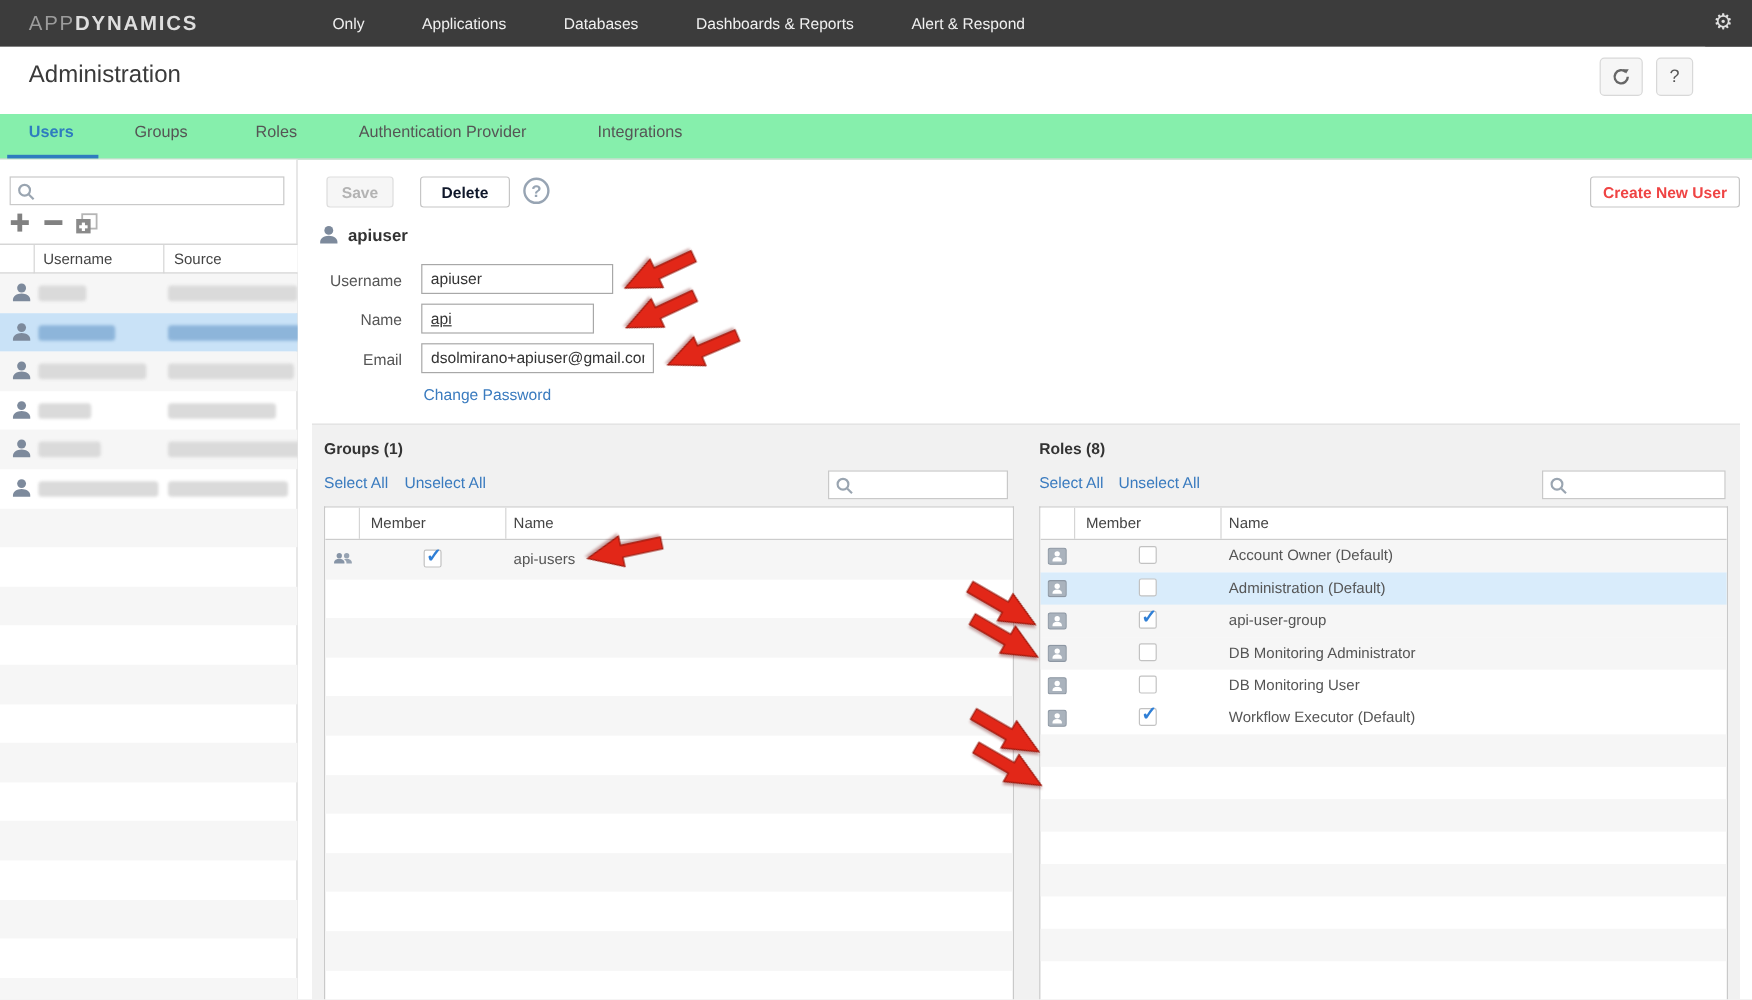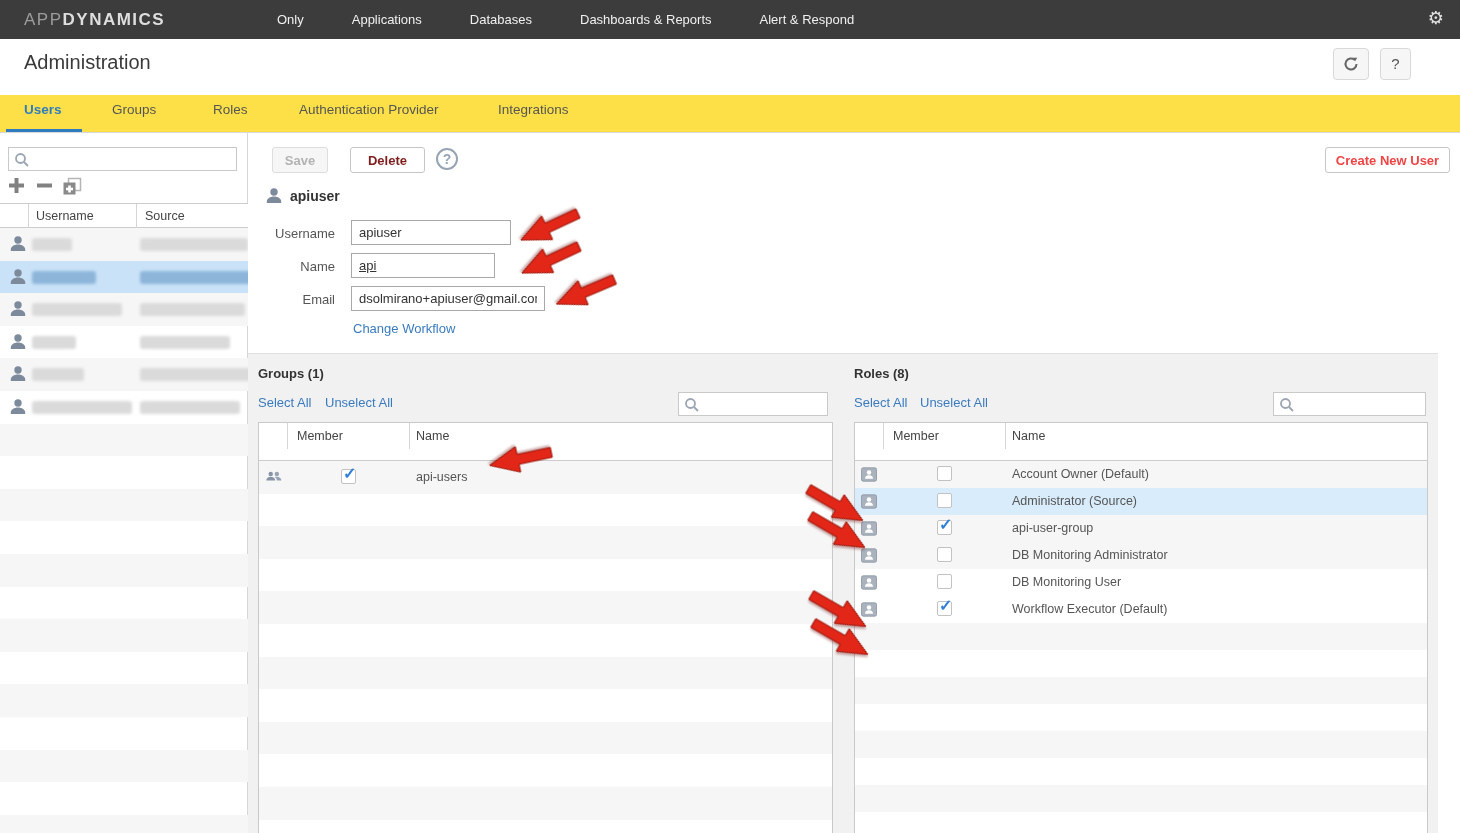--- a/index.html
+++ b/index.html
@@ -17,21 +17,21 @@
   .nav-gear { position:absolute; right:16px; top:0; height:39px; line-height:37px; font-size:18px; color:#e0e0e0; cursor:pointer; }
 
   
   .pagehead { position:absolute; left:0; top:39px; width:1421px; height:56px; background:#fff;padding-left:34px; }
   .pagetitle { position:absolute; left:24px; top:12px; font-size:20px; color:#3a3a3a; }
   .hbtn { position:absolute; top:9px; height:32px; background:#f6f6f6; border:1px solid #d8d8d8; border-radius:4px; color:#666; text-align:center; cursor:pointer; }
   .hbtn.refresh { left:1333px; width:36px; }
   .hbtn.help { left:1380px; width:31px; font-size:15px; line-height:30px; color:#555; }
 
   
-  .tabbar { position:absolute; left:0; top:95px; width:1460px; height:38px; border-bottom:1px solid #d9d9d9; background:#fde047; }
+  .tabbar { position:absolute; left:0; top:95px; width:1460px; height:38px; border-bottom:1px solid #d9d9d9; background:#86efac; }
   .tab { position:absolute; top:7px; font-size:13.5px; color:#555; cursor:pointer; white-space:nowrap; }
   .tab.active { color:#2e7cbf; font-weight:700; }
   .tab-underline { position:absolute; left:6px; bottom:0; width:76px; height:3px; background:#2e7cbf; }
 
   
   .leftpanel { position:absolute; left:0; top:133px; width:248px; height:700px; background:#fff; border-right:1px solid #d7d7d7; }
   .lsearch { position:absolute; left:8px; top:14px; width:229px; height:24px; border:1px solid #c9c9c9; background:#fff; }
   .searchglass { position:absolute; left:5px; top:4px; width:16px; height:16px; }
   .lsearch input, .tsearch input { position:absolute; left:24px; top:1px; width:calc(100% - 28px); height:20px; border:none; outline:none; font-size:12px; background:transparent; }
   .ltools { position:absolute; left:8px; top:44px; height:20px; }
@@ -43,36 +43,36 @@
   .lrow { position:relative; width:248px; height:32.6px; }
   .lrow.gray { background:#f6f6f6; }
   .lrow.selected { background:#c9e2f7; }
   .lrow .picon { position:absolute; left:8px; top:6px; width:20px; height:20px; }
   .blurbar { position:absolute; top:10px; height:13px; border-radius:3px; background:#dadada; filter:blur(1.4px); }
   .lrow.selected .blurbar { background:#8db5da; }
 
   
   .btn { position:absolute; height:26px; border-radius:3px; font-size:13px; font-weight:700; text-align:center; cursor:pointer; font-family:"Liberation Sans",sans-serif; }
   .btn.save { left:272px; top:147px; width:56px; background:#f6f6f6; border:1px solid #ddd; color:#b3b3b3; cursor:default; }
-  .btn.delete { left:350px; top:147px; width:75px; background:#fff; border:1px solid #c6c6c6; color:#7f1d1d; }
+  .btn.delete { left:350px; top:147px; width:75px; background:#fff; border:1px solid #c6c6c6; color:#0f172a; }
   .btn.create { left:1325px; top:147px; width:125px; background:#fff; border:1px solid #c6c6c6; color:#ef4444; }
   .qicon { position:absolute; left:436px; top:148px; width:22px; height:22px; border:2px solid #97a4b3; border-radius:50%; color:#97a4b3; font-size:14px; font-weight:700; text-align:center; line-height:18px; }
   .userhead-icon { position:absolute; left:264px; top:186px; width:20px; height:20px; }
   .userhead { position:absolute; left:290px; top:188px; font-size:14px; font-weight:700; color:#333; }
   .flabel { position:absolute; width:90px; text-align:right; font-size:13px; color:#555; }
   .finput { position:absolute; height:25px; border:1px solid #a8a8a8; font-size:13px; color:#333; padding:0 7px; outline:none; font-family:"Liberation Sans",sans-serif; background:#fff; }
   .cplink { position:absolute; left:353px; top:321px; font-size:13px; color:#3a7bbf; cursor:pointer; }
 
   
-  .graysec { position:absolute; left:248px; top:353px; width:1190px; height:480px; background:#f1f1f1; border-top:1px solid #e0e0e0; }
+  .graysec { position:absolute; left:260px; top:353px; width:1190px; height:480px; background:#f1f1f1; border-top:1px solid #e0e0e0; }
   .sectitle { position:absolute; top:12px; font-size:13px; font-weight:700; color:#333; }
   .seclink { position:absolute; top:41px; font-size:13px; color:#3a7bbf; cursor:pointer; }
   .tsearch { position:absolute; top:38px; height:24px; border:1px solid #c9c9c9; background:#fff; }
   .sectable { position:absolute; top:68px; height:412px; background:#fff; border:1px solid #c9c9c9; border-bottom:none; overflow:hidden; }
-  .thead { position:relative; width:100%; height:38px; border-bottom:1px solid #ccc; background:#fff; }
+  .thead { position:relative; width:100%; height:27px; border-bottom:1px solid #ccc; background:#fff; }
   .thead .col { position:absolute; top:0; height:26px; line-height:26px; font-size:12.5px; color:#444; }
   .trow { position:relative; width:100%; }
   .trow.gray { background:#f6f6f6; }
   .trow.selected { background:#d9ecfb; }
   .trow .name { position:absolute; left:157px; top:0; font-size:12.5px; color:#555; white-space:nowrap; }
   .cb { position:absolute; left:82px; width:15px; height:15px; background:#fff; border:1px solid #c2c2c2; border-radius:2px; cursor:pointer; }
   .cb.checked::after { content:"\2713"; position:absolute; left:1px; top:-6px; font-size:16px; font-weight:700; color:#2f7fd6; }
   .rowicon { position:absolute; left:6px; }
 
   
@@ -235,21 +235,21 @@
       </g>
     </svg>
   <div class="userhead">apiuser</div>
 
   <div class="flabel" style="left:245px; top:226px">Username</div>
   <input class="finput" style="left: 351px; top: 220px; width: 160px;" value="apiuser">
   <div class="flabel" style="left:245px; top:259px">Name</div>
   <input class="finput" style="left: 351px; top: 253px; width: 144px; text-decoration: underline;" value="api">
   <div class="flabel" style="left:245px; top:292px">Email</div>
   <input class="finput" style="left: 351px; top: 286px; width: 194px;" value="dsolmirano+apiuser@gmail.com">
-  <div class="cplink">Change Workflow</div>
+  <div class="cplink">Change Password</div>
 
   <div class="graysec">
 
     <div class="sectitle" style="left:10px">Groups (1)</div>
     <div class="seclink" style="left:10px">Select All</div>
     <div class="seclink" style="left:77px">Unselect All</div>
     <div class="tsearch" style="left:430px; width:150px">
       <svg class="searchglass" viewBox="0 0 16 16">
           <circle cx="6.5" cy="6.5" r="4.5" fill="none" stroke="#9aa5b1" stroke-width="1.8"></circle>
           <line x1="10" y1="10" x2="14" y2="14" stroke="#9aa5b1" stroke-width="1.8"></line>
@@ -317,21 +317,21 @@
             <span class="cb" style="top: 5px;"></span>
             <div class="name" style="line-height: 27px;">Account Owner (Default)</div>
           </div>
           <div class="trow selected" style="height: 27px;">
             <svg viewBox="0 0 18 16" width="16" height="15" class="rowicon" style="top: 6px;">
               <rect x="0.5" y="0.5" width="17" height="15" rx="2" fill="#aab3bd" stroke="#8d97a3"></rect>
               <circle cx="9" cy="5.8" r="2.5" fill="#fff"></circle>
               <path d="M9 8.8c-2.6 0-4.4 1.4-4.4 3.1v1h8.8v-1c0-1.7-1.8-3.1-4.4-3.1z" fill="#fff"></path>
             </svg>
             <span class="cb" style="top: 5px;"></span>
-            <div class="name" style="line-height: 27px;">Administrator (Source)</div>
+            <div class="name" style="line-height: 27px;">Administration (Default)</div>
           </div>
           <div class="trow gray" style="height: 27px;">
             <svg viewBox="0 0 18 16" width="16" height="15" class="rowicon" style="top: 6px;">
               <rect x="0.5" y="0.5" width="17" height="15" rx="2" fill="#aab3bd" stroke="#8d97a3"></rect>
               <circle cx="9" cy="5.8" r="2.5" fill="#fff"></circle>
               <path d="M9 8.8c-2.6 0-4.4 1.4-4.4 3.1v1h8.8v-1c0-1.7-1.8-3.1-4.4-3.1z" fill="#fff"></path>
             </svg>
             <span class="cb checked" style="top: 5px;"></span>
             <div class="name" style="line-height: 27px;">api-user-group</div>
           </div>

